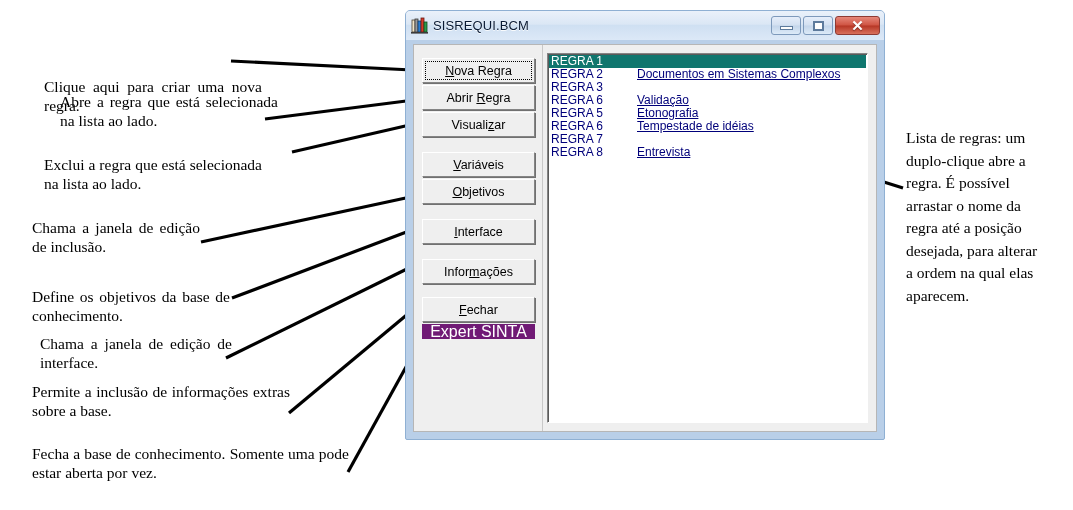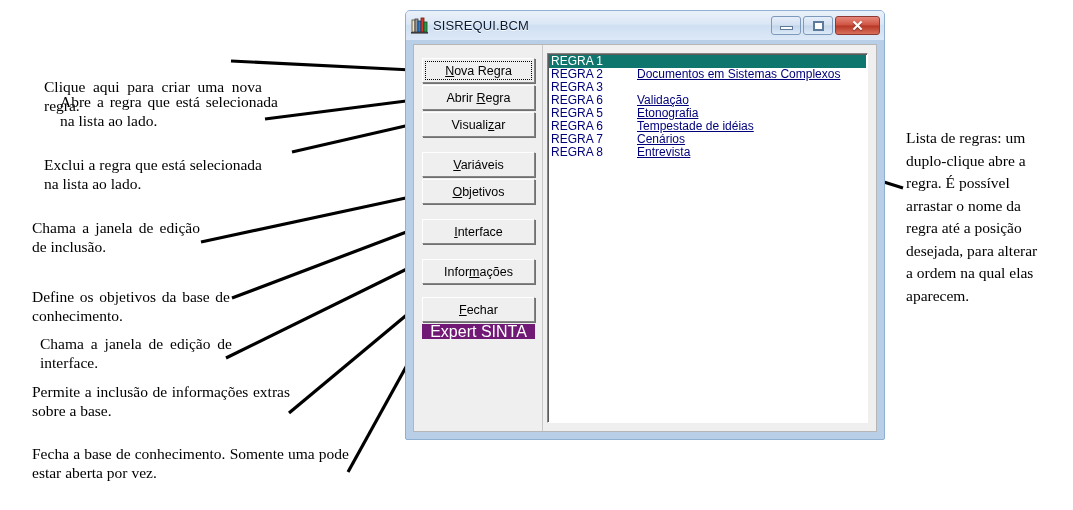--- a/index.html
+++ b/index.html
@@ -395,21 +395,20 @@
       <div class="list-row">
         <span class="rname">REGRA 5</span>
         <span class="rdesc">Etonografia</span>
       </div>
       <div class="list-row">
         <span class="rname">REGRA 6</span>
         <span class="rdesc">Tempestade de idéias</span>
       </div>
       <div class="list-row">
         <span class="rname">REGRA 7</span>
-        <span class="rdesc">Cenários</span>
       </div>
       <div class="list-row">
         <span class="rname">REGRA 8</span>
         <span class="rdesc">Entrevista</span>
       </div>
     </div>
 
   </div>
 </div>
 

